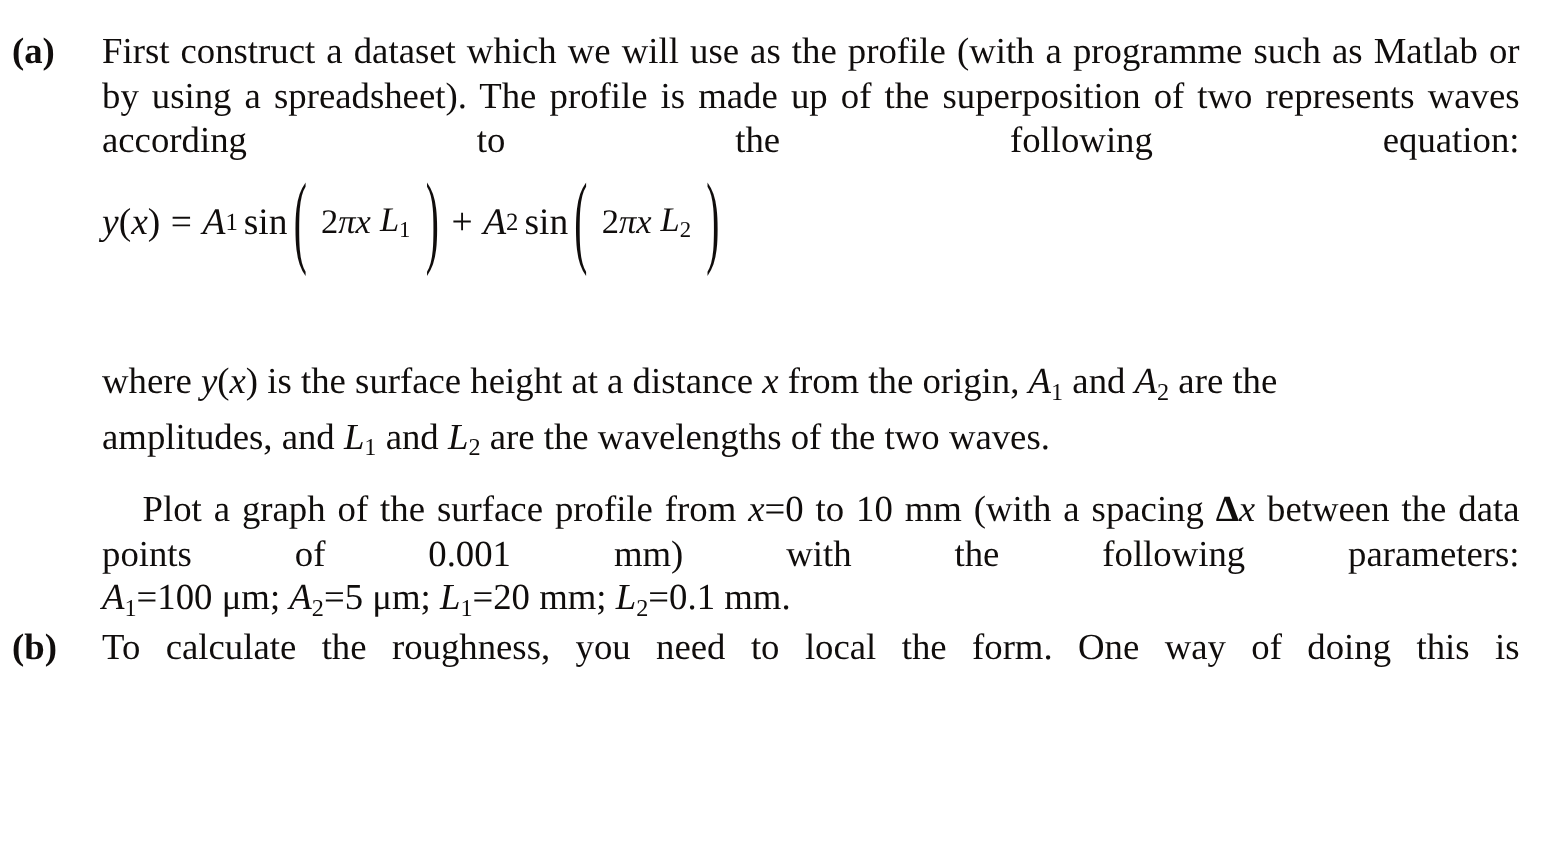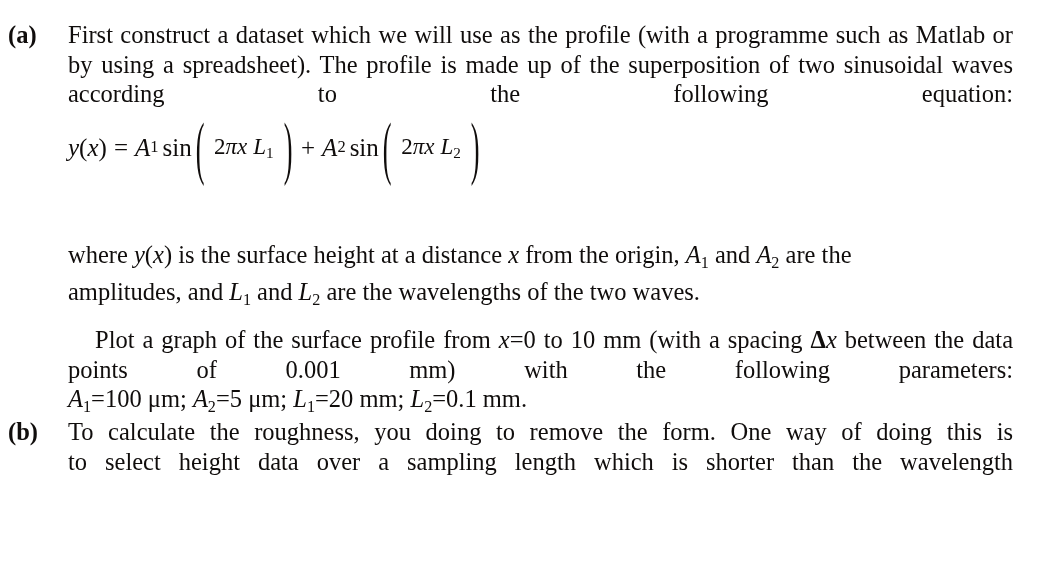--- a/index.html
+++ b/index.html
@@ -121,21 +121,21 @@
 </head>
 <body>
 
 <div class="page">
 
   <div class="item" id="block-a">
     <div class="item-label">(a)</div>
     <div class="item-body justify-all">
       <span>First construct a dataset which we will use as the profile (with a programme such</span>
       <span>as Matlab or by using a spreadsheet). The profile is made up of the superposition</span>
-      <span>of two sinusoidal waves according to the following equation:</span>
+      <span>of two represents waves according to the following equation:</span>
     </div>
   </div>
 
   <div class="equation">
     <span class="eq-part">
       <span class="eq-txt">y</span>
         <span class="eq-up">(</span>
         <span class="eq-txt">x</span>
         <span class="eq-up">)</span>
     </span>
@@ -178,18 +178,17 @@
   </div>
 
   <div class="item" id="block-plot">
     <div style="font-size:24.5px; line-height:29.5px; text-align:justify; text-align-last:justify; text-indent:27px;"><span>Plot a graph of the surface profile from </span><span class="mi">x</span><span>=</span><span>0</span><span> to 10 mm (with a spacing </span><span class="delta">Δ</span><span class="mi">x</span> <span>between the data points of 0.001 mm) with the following parameters:</span></div>
     <div style="font-size:24.5px; line-height:29.5px; text-align:left;"><span class="mi">A</span><span class="sub-up">1</span><span>=</span><span>100</span> <span>μm</span><span>;</span> <span class="mi">A</span><span class="sub-up">2</span><span>=</span><span>5</span> <span>μm</span><span>;</span> <span class="mi">L</span><span class="sub-up">1</span><span>=</span><span>20</span> <span>mm</span><span>;</span> <span class="mi">L</span><span class="sub-up">2</span><span>=</span><span>0.1</span> <span>mm</span><span>.</span></div>
   </div>
 
   <div class="item" id="block-b">
     <div class="item-label">(b)</div>
     <div class="item-body">
-      <div style="text-align:justify; text-align-last:justify;">To calculate the roughness, you doing to remove the form. One way of doing this is</div>
-      <div style="text-align:justify; text-align-last:justify;">to select height data over a sampling length which is shorter than the wavelength</div>
+      <div style="text-align:justify; text-align-last:justify;">To calculate the roughness, you need to local the form. One way of doing this is</div>
     </div>
   </div>
 
 </div>
 
 </body></html>

